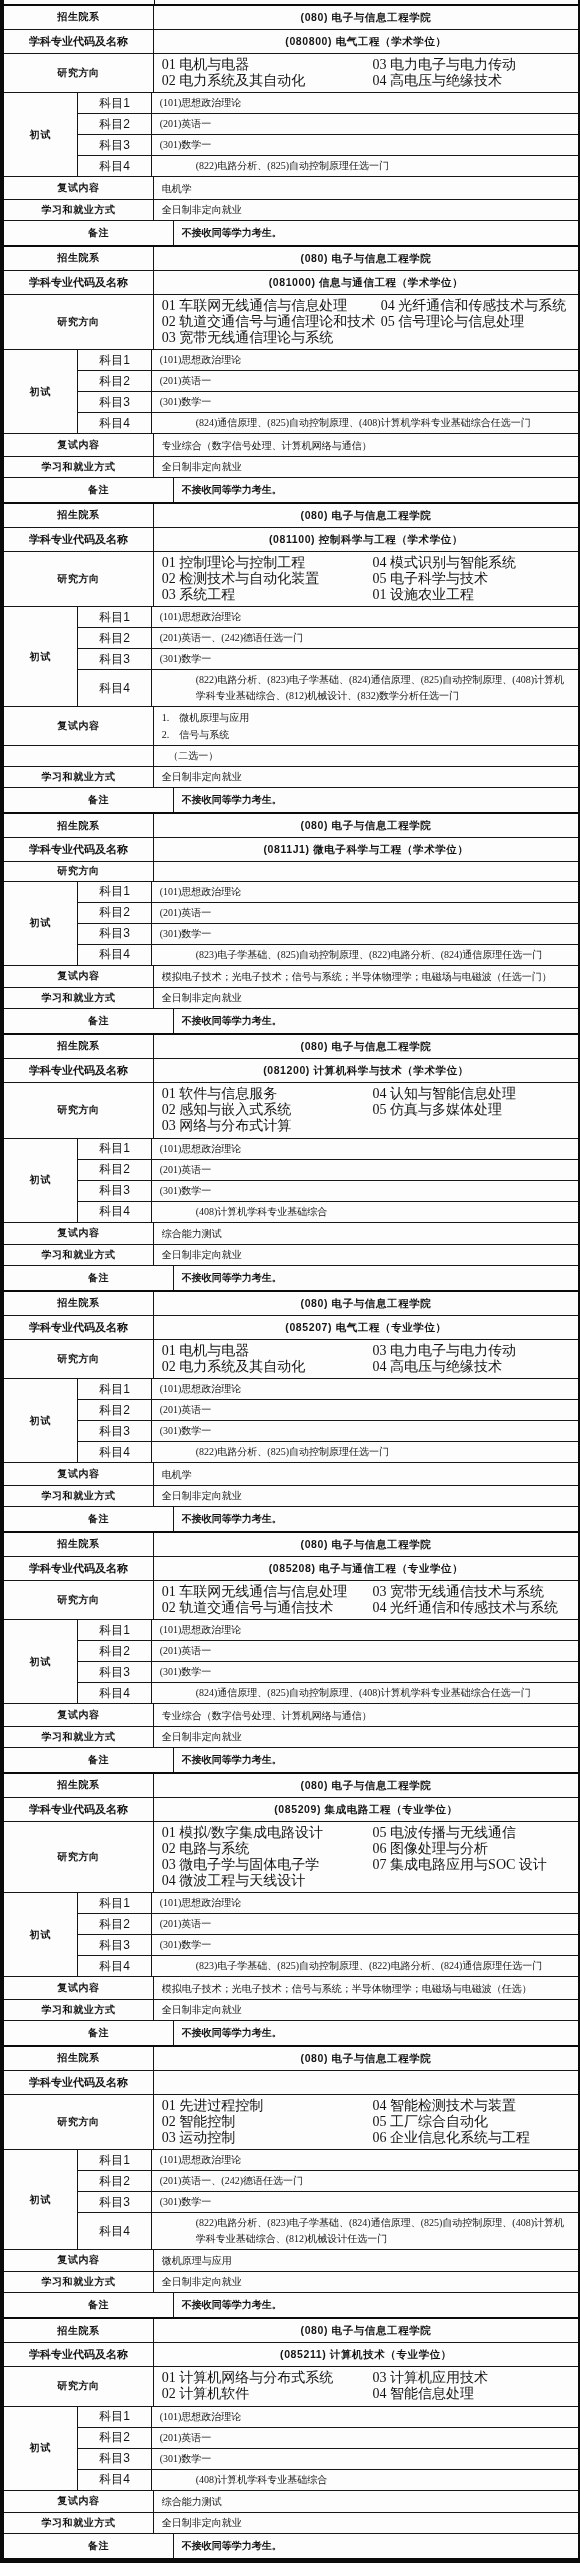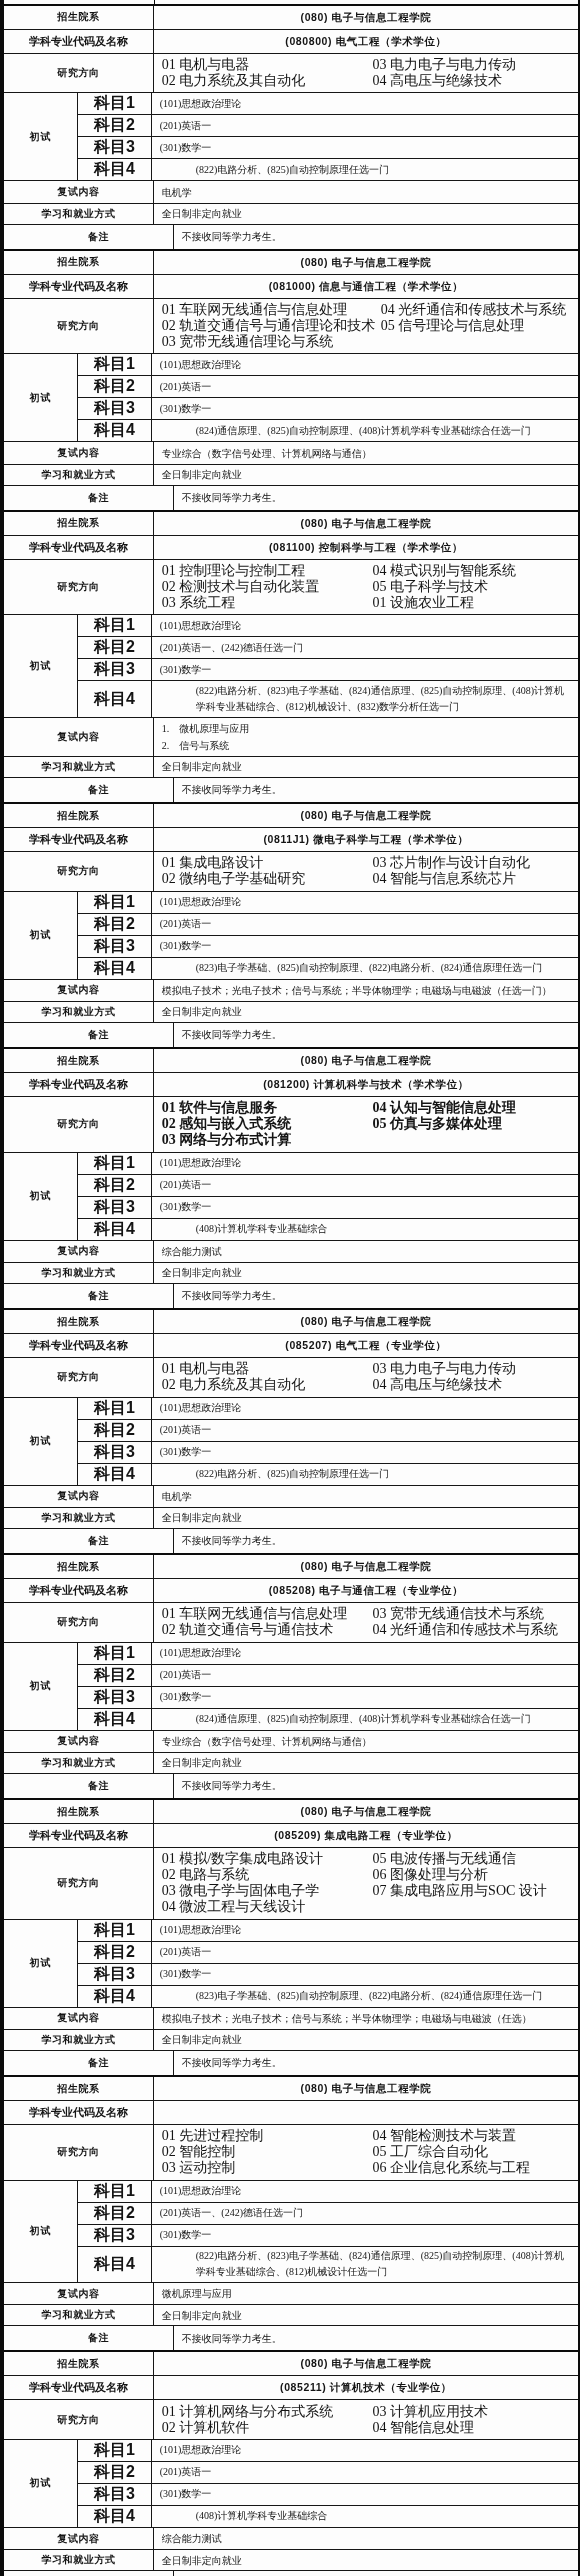--- a/index.html
+++ b/index.html
@@ -18,36 +18,36 @@
        display:flex;align-items:center;justify-content:center;text-align:center;
        font-weight:700;font-size:10px;padding:2.2px 3.3px;letter-spacing:0.6px;}
   .lbl.small{font-size:11px;letter-spacing:0;}
   .val{flex:1;display:flex;align-items:center;padding:2.2px 7.7px;box-sizing:border-box;
        font-family:"Liberation Serif","DejaVu Serif",serif;font-size:10px;line-height:15.4px;}
   .val.center{justify-content:center;text-align:center;
        font-family:"Liberation Sans","DejaVu Sans",sans-serif;font-weight:700;font-size:10.5px;letter-spacing:0.6px;}
   .row.hdr{min-height:23px;}
   .row.study .val, .row.retest .val{min-height:20px;}
   .row.note{min-height:24px;margin-left:20px;}
-  .row.note .val{font-weight:400;font-family:"Liberation Sans","DejaVu Sans",sans-serif;}
+  .row.note .val{font-weight:700;font-family:"Liberation Sans","DejaVu Sans",sans-serif;}
 
   
   .dirs{display:grid;grid-auto-flow:column;grid-template-columns:1fr 1fr;column-gap:5.5px;
         width:100%;padding:3.3px 0 3.3px 7.7px;box-sizing:border-box;}
   .dir-item{line-height:16px;font-family:"Liberation Serif","DejaVu Serif",serif;font-size:14px;white-space:nowrap;}
 
   
   .subjects{display:flex;align-items:stretch;border-bottom:1.1px solid #161616;}
   .fe-cell{width:74px;flex:0 0 74px;box-sizing:border-box;border-right:1.1px solid #161616;
            display:flex;align-items:center;justify-content:center;font-weight:700;font-size:10px;letter-spacing:1.1px;}
   .srows{flex:1;display:flex;flex-direction:column;}
   .srow{display:flex;border-bottom:1.1px solid #161616;min-height:20px;align-items:stretch;}
   .srow:last-child{border-bottom:none;gap:36px;}
   .slabel{width:74px;flex:0 0 74px;box-sizing:border-box;border-right:1.1px solid #161616;
-          display:flex;align-items:center;justify-content:center;font-weight:700;font-size:16px;}
+          display:flex;align-items:center;justify-content:center;font-weight:400;font-size:12px;}
   .sval{flex:1;display:flex;align-items:center;padding:1.7px 7.7px;box-sizing:border-box;
         font-family:"Liberation Serif","DejaVu Serif",serif;font-size:10px;line-height:16px;}
 
   .retest-lines{display:flex;flex-direction:column;justify-content:center;}
   .retest-lines div{line-height:17px;}
   .extra-indent{padding-left:14.3px;}
 </style>
 </head>
 <body>
 
@@ -219,48 +219,44 @@
         </div>
         <div class="row retest">
           <div class="lbl">复试内容</div>
           <div class="val">
             <div class="retest-lines">
               <div>1.　微机原理与应用</div>
               <div>2.　信号与系统</div>
             </div>
           </div>
         </div>
+        <div class="row retest">
+          <div class="lbl"></div>
+          <div class="val extra-indent">（二选一）</div>
+        </div>
         <div class="row study">
           <div class="lbl">学习和就业方式</div>
           <div class="val">全日制非定向就业</div>
         </div>
         <div class="row note">
           <div class="lbl">备注</div>
           <div class="val">不接收同等学力考生。</div>
         </div>
       </div>
       <div class="block">
         <div class="row hdr dept">
           <div class="lbl">招生院系</div>
           <div class="val center">(080) 电子与信息工程学院</div>
         </div>
         <div class="row hdr major">
           <div class="lbl small">学科专业代码及名称</div>
           <div class="val center">(0811J1) 微电子科学与工程（学术学位）</div>
         </div>
         <div class="row dirs-row">
           <div class="lbl">研究方向</div>
-          <div class="val" style="padding: 0px;">
-            <div class="dirs" style="grid-template-rows: repeat(2, auto);">
-              <div class="dir-item">01 集成电路设计</div>
-              <div class="dir-item">02 微纳电子学基础研究</div>
-              <div class="dir-item">03 芯片制作与设计自动化</div>
-              <div class="dir-item">04 智能与信息系统芯片</div>
-            </div>
-          </div>
         </div>
         <div class="subjects">
           <div class="fe-cell">初试</div>
           <div class="srows">
             <div class="srow">
               <div class="slabel">科目1</div>
               <div class="sval">(101)思想政治理论</div>
             </div>
             <div class="srow">
               <div class="slabel">科目2</div>
@@ -297,21 +293,21 @@
         <div class="row hdr dept">
           <div class="lbl">招生院系</div>
           <div class="val center">(080) 电子与信息工程学院</div>
         </div>
         <div class="row hdr major">
           <div class="lbl small">学科专业代码及名称</div>
           <div class="val center">(081200) 计算机科学与技术（学术学位）</div>
         </div>
         <div class="row dirs-row">
           <div class="lbl">研究方向</div>
-          <div class="val" style="padding: 0px; font-weight: bold;">
+          <div class="val" style="padding: 0px;">
             <div class="dirs" style="grid-template-rows: repeat(3, auto);">
               <div class="dir-item">01 软件与信息服务</div>
               <div class="dir-item">02 感知与嵌入式系统</div>
               <div class="dir-item">03 网络与分布式计算</div>
               <div class="dir-item">04 认知与智能信息处理</div>
               <div class="dir-item">05 仿真与多媒体处理</div>
             </div>
           </div>
         </div>
         <div class="subjects">

